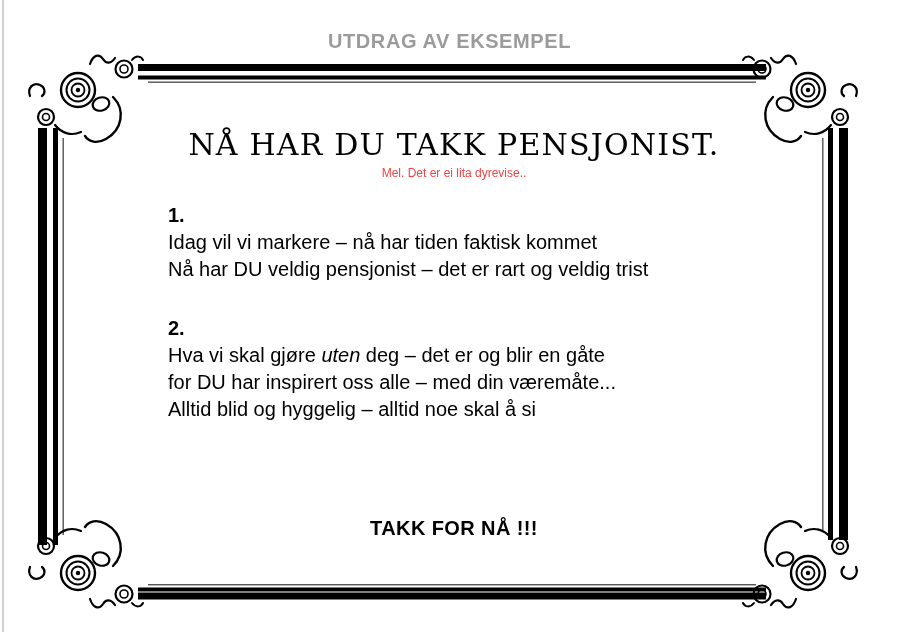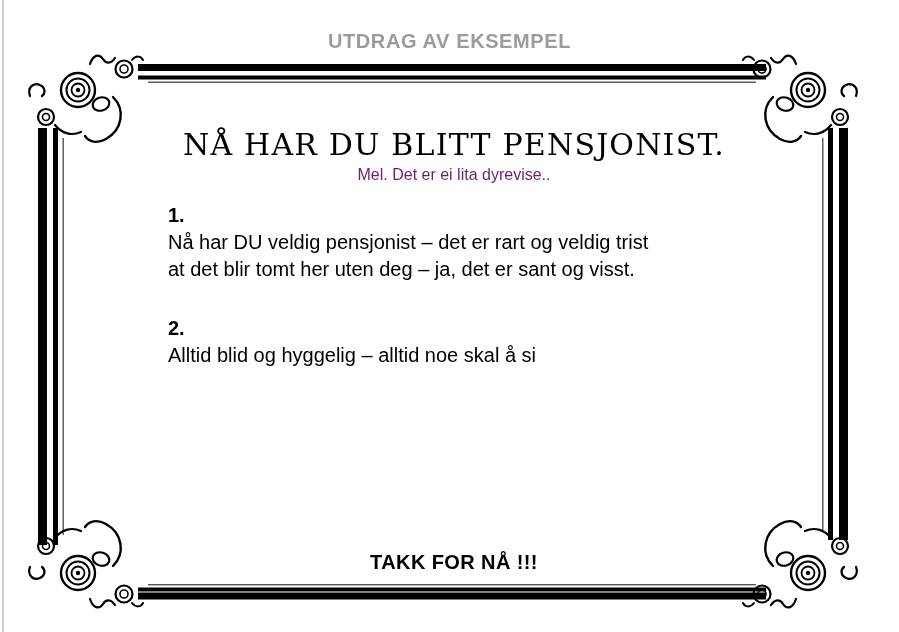--- a/index.html
+++ b/index.html
@@ -32,38 +32,37 @@
     text-align: center;
     font-family: "DejaVu Serif", serif;
     font-size: 30px;
     letter-spacing: 1.2px;
     color: #000;
     white-space: nowrap;
   }
   .melody {
     position: absolute; top: 166px; left: 0; width: 100%;
     text-align: center;
-    font-size: 16px;
-    color: #701a75;
+    font-size: 12px;
+    color: #ef4444;
   }
   .verses {
     position: absolute; left: 148px; top: 202px;
     font-size: 20px; line-height: 27px;
     color: #000;
   }
   .verse-number { font-weight: bold; }
   .verse-2 { margin-top: 32px; }
   .it { font-style: italic; }
   .footer {
     position: absolute; top: 517px; left: 0; width: 100%;
     text-align: center;
     font-size: 20px; font-weight: bold;
     letter-spacing: 0.4px;
     color: #000;
-    margin-top: 34px;
   }
 </style>
 </head>
 <body>
 
 <div class="page">
 
   <div class="edge-line"></div>
 
   <div class="header">UTDRAG AV EKSEMPEL</div>
@@ -120,32 +119,34 @@
       </g>
     <g>
         <use href="#corner" transform="translate(0,663) scale(1,-1)"></use>
       </g>
     <g>
         <use href="#corner" transform="translate(886,663) scale(-1,-1)"></use>
       </g>
   </svg>
 
   <div class="content">
-    <div class="title">NÅ HAR DU BLITT PENSJONIST.</div>
+    <div class="title">NÅ HAR DU TAKK PENSJONIST.</div>
     <div class="melody">Mel. Det er ei lita dyrevise..</div>
 
     <div class="verses">
       <div class="verse">
         <div class="verse-number">1.</div>
+        <div class="verse-line">Idag vil vi markere – nå har tiden faktisk kommet</div>
         <div class="verse-line">Nå har DU veldig pensjonist – det er rart og veldig trist</div>
-        <div class="verse-line">at det blir tomt her uten deg – ja, det er sant og visst.</div>
       </div>
 
       <div class="verse verse-2">
         <div class="verse-number">2.</div>
+        <div class="verse-line"><span>Hva vi skal gjøre </span><span class="it">uten</span><span> deg – det er og blir en gåte</span></div>
+        <div class="verse-line">for DU har inspirert oss alle – med din væremåte...</div>
         <div class="verse-line">Alltid blid og hyggelig – alltid noe skal å si</div>
       </div>
     </div>
 
     <div class="footer">TAKK FOR NÅ !!!</div>
   </div>
 
 </div>
 
 </body></html>

